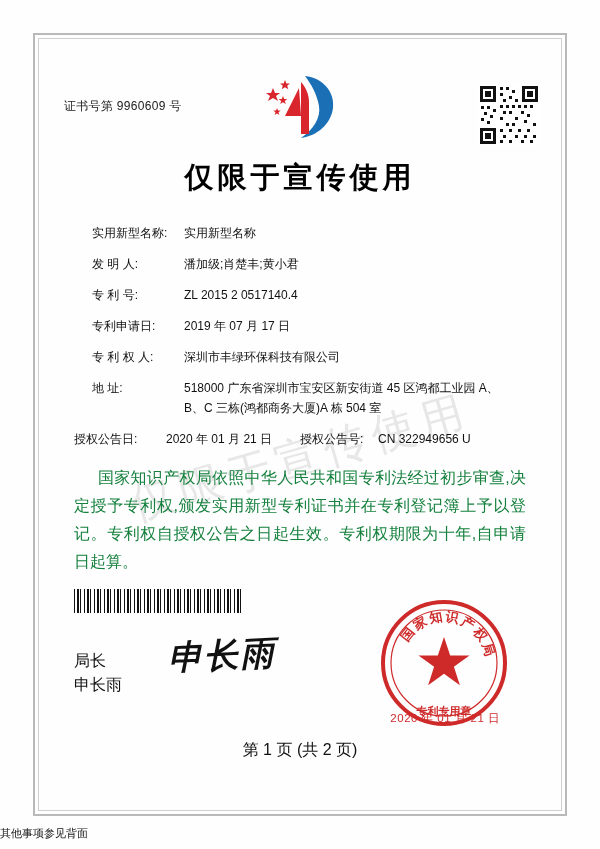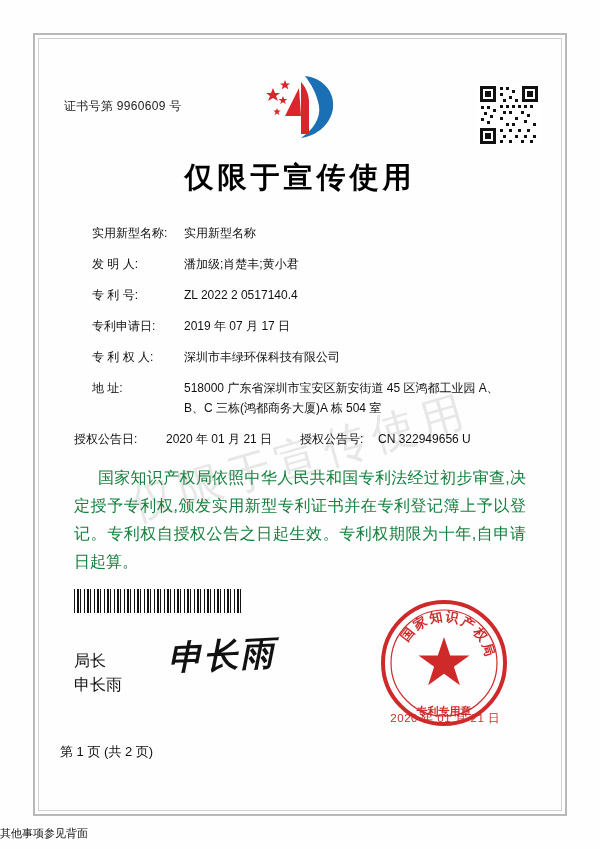--- a/index.html
+++ b/index.html
@@ -202,21 +202,22 @@
     font-size: 11.5px;
     color: #cf2a2a;
     letter-spacing: 0.5px;
   }
 
   .pageno {
     position: absolute;
     left: 0;
     right: 0;
     bottom: 28px;
-    font-size: 13px;
+    text-align: center;
+    font-size: 16px;
     color: #111;
   }
 
   .bottom-note {
     position: absolute;
     left: 0;
     right: 0;
     bottom: 8px;
     text-align: left;
     font-size: 11px;
@@ -334,21 +335,21 @@
         <div class="fvalue">实用新型名称</div>
       </div>
 
       <div class="frow">
         <div class="flabel">发 明 人:</div>
         <div class="fvalue">潘加级;肖楚丰;黄小君</div>
       </div>
 
       <div class="frow">
         <div class="flabel">专 利 号:</div>
-        <div class="fvalue">ZL 2022 2 0517140.4</div>
+        <div class="fvalue">ZL 2015 2 0517140.4</div>
       </div>
 
       <div class="frow">
         <div class="flabel">专利申请日:</div>
         <div class="fvalue">2019 年 07 月 17 日</div>
       </div>
 
       <div class="frow">
         <div class="flabel">专 利 权 人:</div>
         <div class="fvalue">深圳市丰绿环保科技有限公司</div>

